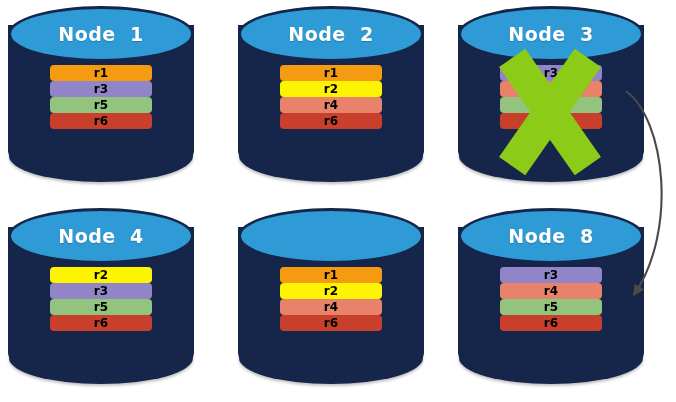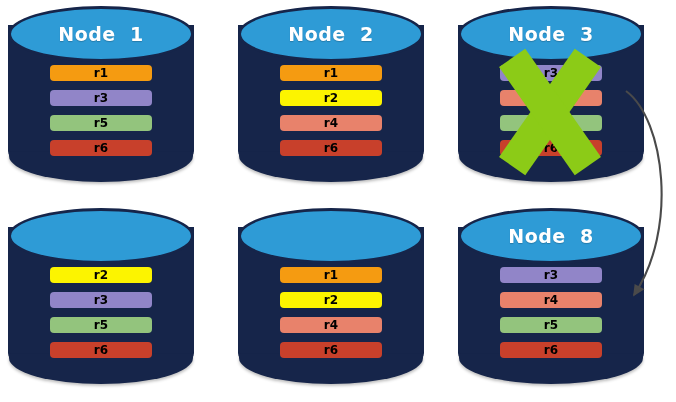--- a/index.html
+++ b/index.html
@@ -79,21 +79,21 @@
 
   
   .records {
     position: absolute;
     left: 42px;
     top: 59px;
     width: 102px;
   }
   .rec {
     height: 16px;
-    margin-bottom: 9px;
+    margin-bottom: 0;
     border-radius: 4px;
     display: flex;
     align-items: center;
     justify-content: center;
     font-size: 12px;
     font-weight: bold;
     color: #000000;
     line-height: 1;
   }
   .rec:last-child { margin-bottom: 16px; }
@@ -173,20 +173,21 @@
     <div class="xmark">
       <div class="xbar a" style="background: rgb(140, 203, 23);"></div>
       <div class="xbar b" style="background: rgb(140, 203, 23);"></div>
     </div>
   </div>
 
   <div class="node" style="left:8px; top:208px;">
     <div class="cyl-body"></div>
     <div class="cyl-bottom-shade"></div>
     <div class="cyl-top"></div>
+    <div class="node-label">Node  4</div>
     <div class="records">
       <div class="rec" style="background: rgb(252, 244, 0);">r2</div>
       <div class="rec" style="background: rgb(145, 133, 200);">r3</div>
       <div class="rec" style="background: rgb(147, 196, 125);">r5</div>
       <div class="rec" style="background: rgb(200, 64, 43);">r6</div>
     </div>
   </div>
 
   <div class="node" style="left:238px; top:208px;">
     <div class="cyl-body"></div>

